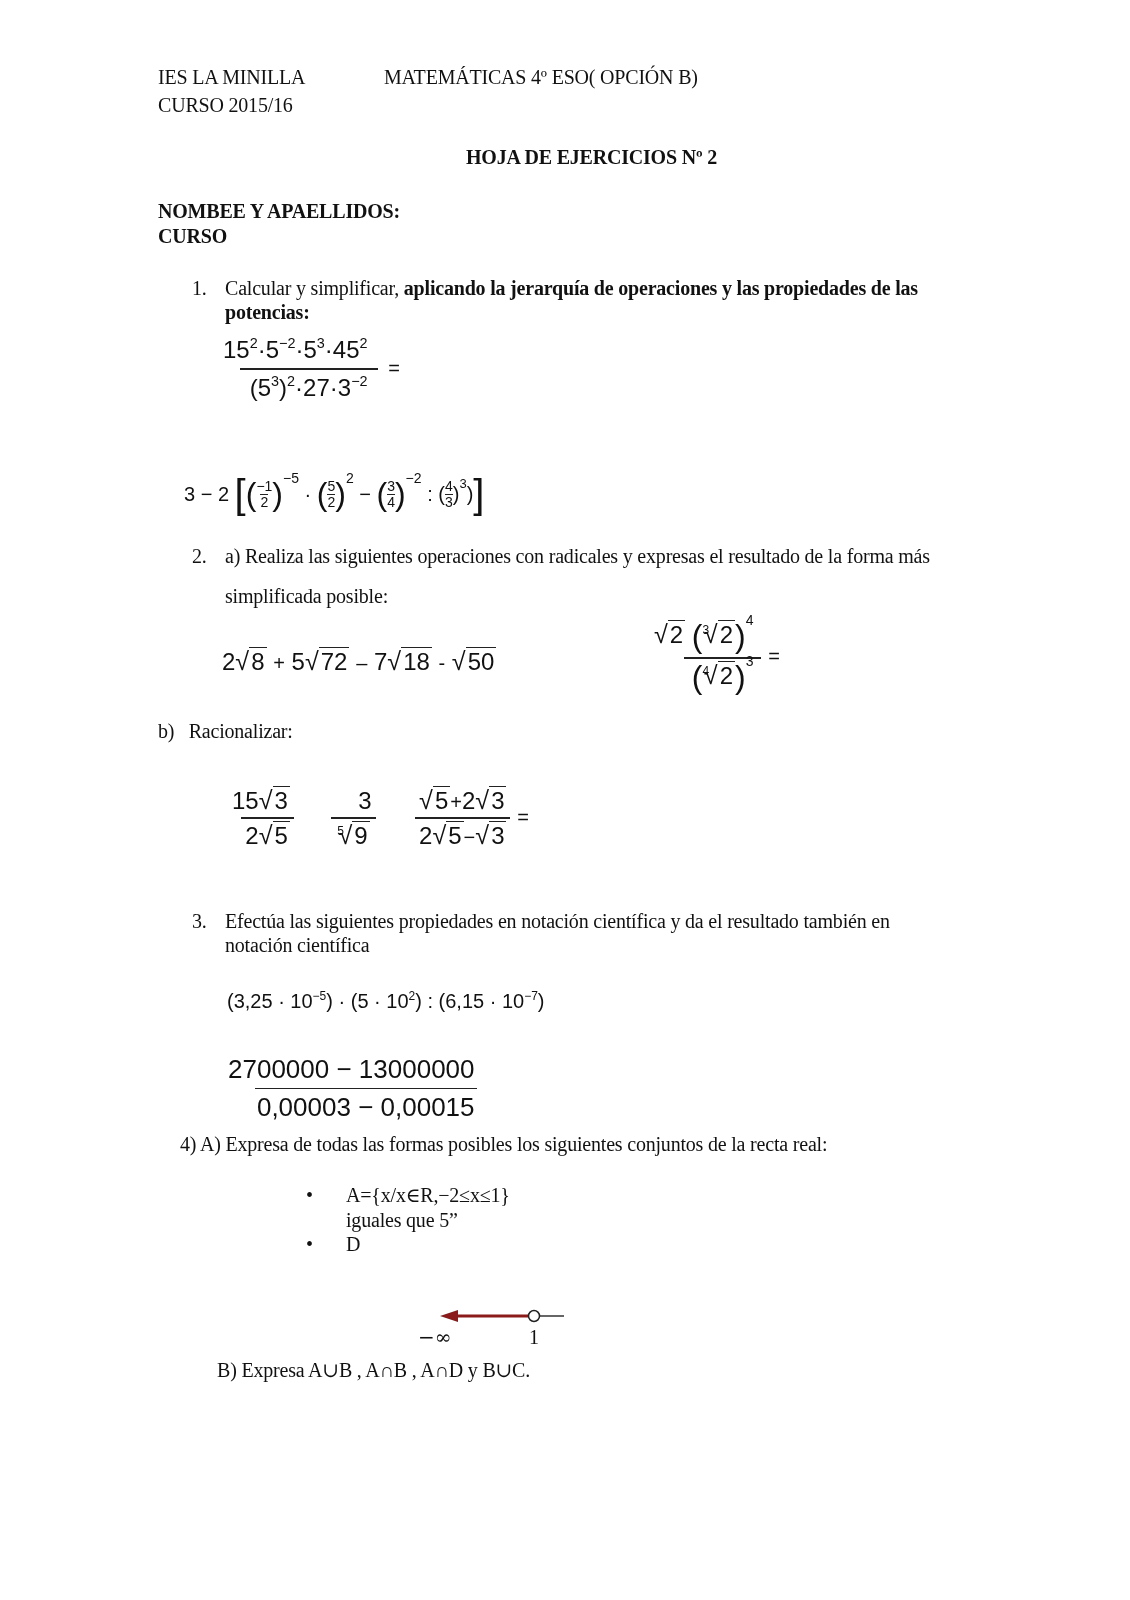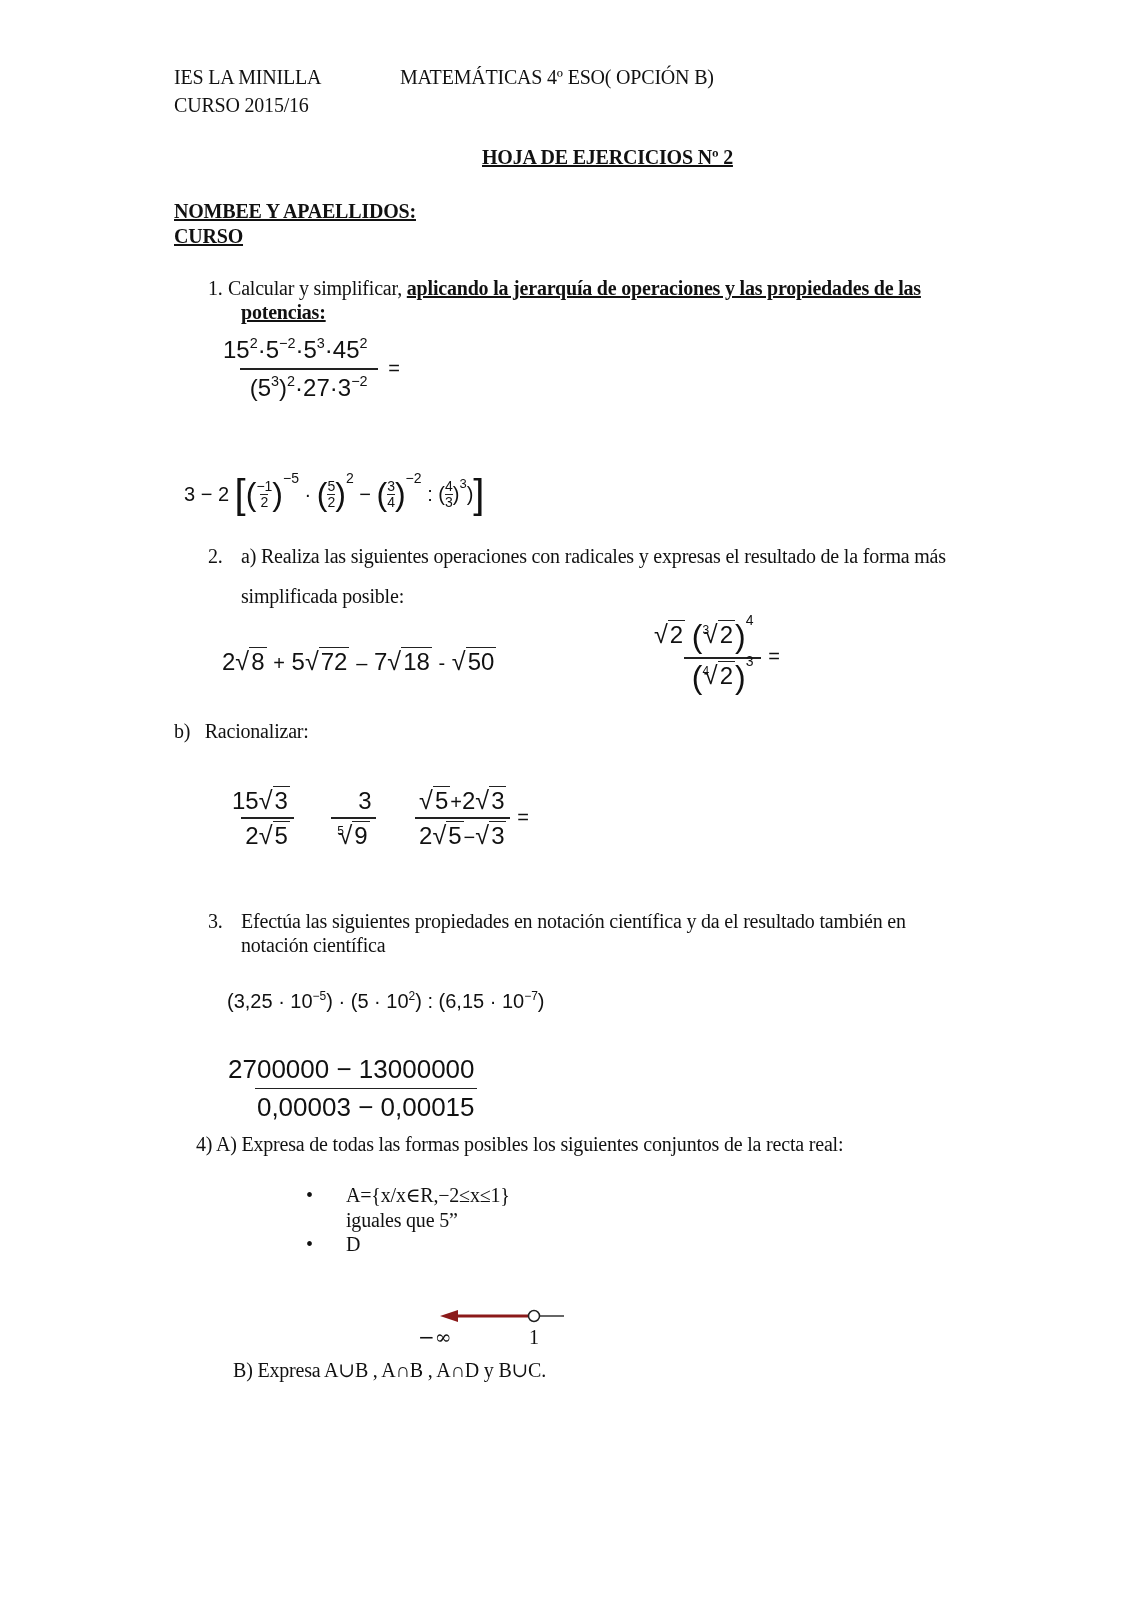--- a/index.html
+++ b/index.html
@@ -1,19 +1,19 @@
 <!DOCTYPE html>
 <html><head>
 <meta charset="utf-8">
 <style>
   html, body { margin: 0; padding: 0; background: #ffffff; }
   body { width: 1130px; height: 1600px; position: relative; overflow: hidden; color: #111; font-family: "Liberation Serif", "DejaVu Serif", serif; }
   .abs { position: absolute; white-space: nowrap; }
-  .serif { font-family: "Liberation Serif", "DejaVu Serif", serif; font-size: 20px; letter-spacing: -0.2px; margin-left: 16px; }
-  .bold { font-weight: bold; text-decoration: underline; }
+  .serif { font-family: "Liberation Serif", "DejaVu Serif", serif; font-size: 20px; letter-spacing: -0.2px; }
+  .bold { font-weight: bold; }
   .math { font-family: "Liberation Sans", "DejaVu Sans", sans-serif; font-size: 24px; }
   .frac { display: inline-flex; flex-direction: column; align-items: flex-end; vertical-align: middle; }
   .frac > .num { padding: 0 4px 2px 4px; }
   .frac > .den { border-top: 2px solid #222; padding: 2px 4px 0 4px; }
   sup { font-size: 60%; vertical-align: 0.7em; line-height: 0; }
   .rad { display: inline-block; position: relative; }
   .rad .sym { font-size: 1.05em; }
   .rad .idx { font-size: 0.5em; position: relative; top: -0.75em; margin-right: -0.45em; }
   .rad .arg { border-top: 1.6px solid #222; padding: 0 2px; }
   .small-frac { display: inline-flex; flex-direction: column; align-items: center; vertical-align: middle; font-size: 14px; line-height: 15px; }
@@ -27,21 +27,21 @@
 <body>
 
 <div class="abs serif" style="left:158px; top:66px;">IES LA MINILLA</div>
 <div class="abs serif" style="left:384px; top:66px;">MATEMÁTICAS 4º ESO( OPCIÓN B)</div>
 <div class="abs serif" style="left:158px; top:94px;">CURSO 2015/16</div>
 <div class="abs serif bold" style="left:466px; top:146px;">HOJA DE EJERCICIOS Nº 2</div>
 <div class="abs serif bold" style="left:158px; top:200px;">NOMBEE Y APAELLIDOS:</div>
 <div class="abs serif bold" style="left:158px; top:225px;">CURSO</div>
 
 <div class="abs serif" style="left:192px; top:277px;">1.</div>
-<div class="abs serif" style="left:212px; top:277px;">
+<div class="abs serif" style="left:225px; top:277px;">
   <span>Calcular y simplificar, </span><span class="bold">aplicando  la jerarquía de operaciones y las propiedades de las</span>
 </div>
 <div class="abs serif bold" style="left:225px; top:301px;">potencias:</div>
 
 <div class="abs math" style="left:213px; top:336px;">
   <span class="frac">
     <span class="num" style="padding:0 10px 4px 10px;"><span>15</span><sup>2</sup><span>·5</span><sup>−2</sup><span>·5</span><sup>3</sup><span>·45</span><sup>2</sup></span>
     <span class="den" style="padding:4px 10px 0 10px;"><span>(5</span><sup>3</sup><span>)</span><sup>2</sup><span>·27·3</span><sup>−2</sup></span>
   </span>
   <span style="font-size:20px; margin-left:4px;">=</span>

